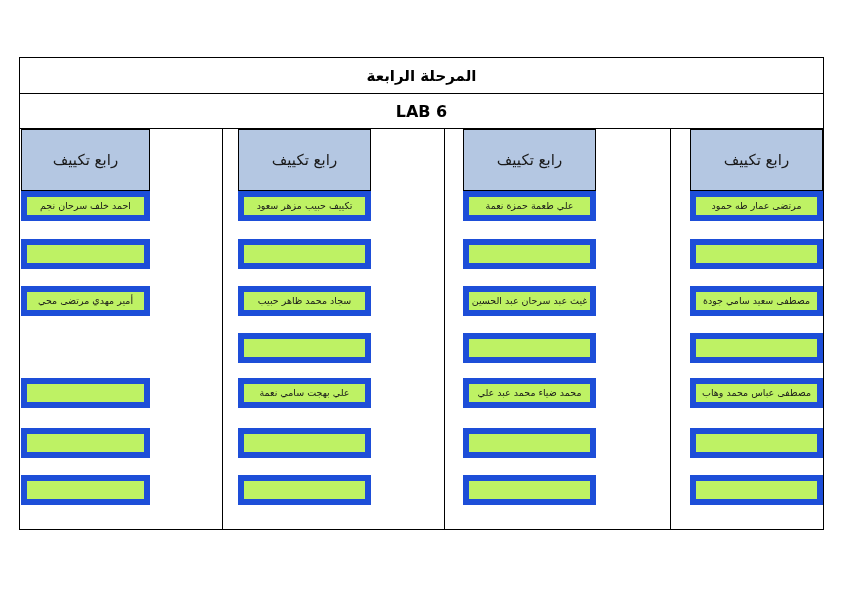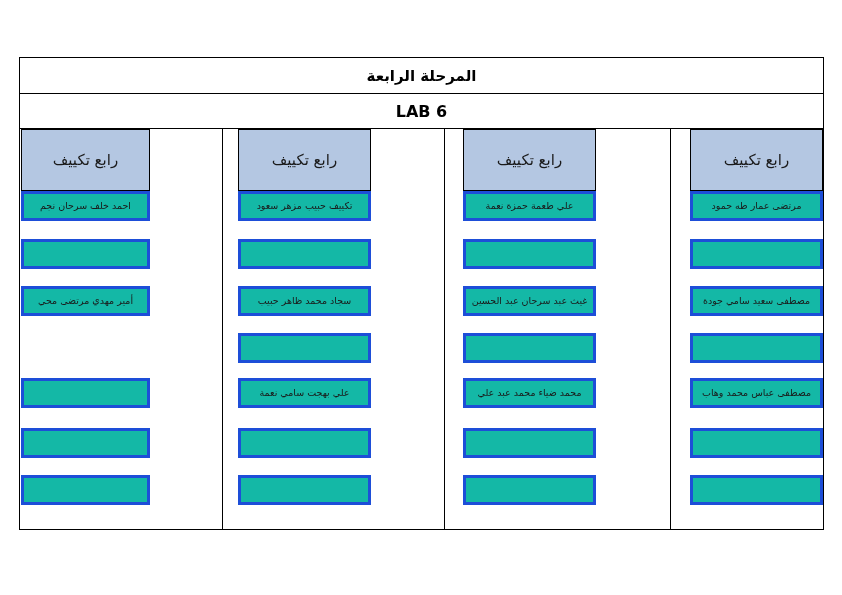--- a/index.html
+++ b/index.html
@@ -77,22 +77,22 @@
     align-items:center;
     justify-content:center;
     font-size:15px;
     color:#1a1a1a;
     direction:rtl;
   }
   .cell{
     position:absolute;
     width:100%;
     height:30px;
-    background:#14b8a6;
-    border:3px solid #1d4ed8;
+    background:#bef264;
+    border:6px solid #1d4ed8;
     box-sizing:border-box;
     display:flex;
     align-items:center;
     justify-content:center;
     font-size:9.5px;
     color:#1a1a1a;
     direction:rtl;
     text-align:center;
     line-height:1.1;
     padding:0 2px;

